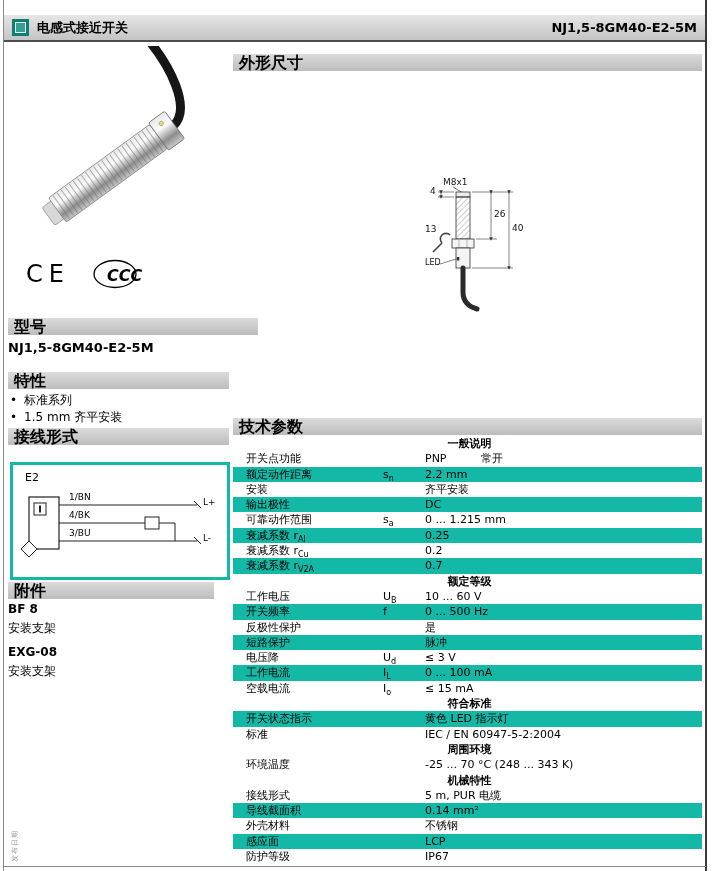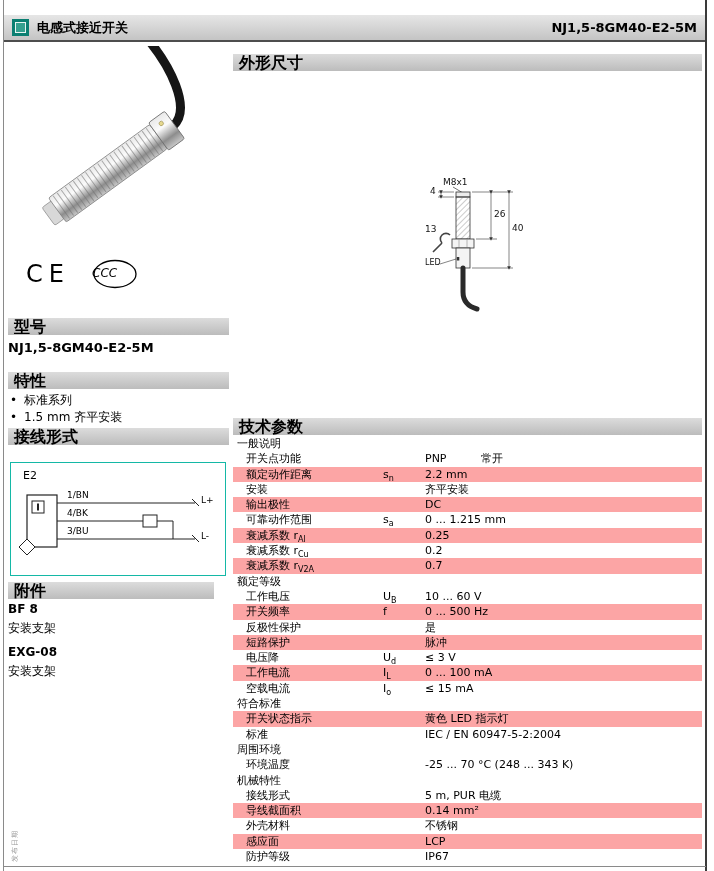--- a/index.html
+++ b/index.html
@@ -14,38 +14,38 @@
           display:flex;align-items:center;padding:0 8px;}
   .brand{position:relative;width:17px;height:17px;background:#0b7f72;flex:none;}
   .brand::after{content:"";position:absolute;left:3px;top:3px;right:3px;bottom:3px;
           background:#35a08f;border:1px solid #e8f5f2;}
   .h-left{margin-left:8px;font-size:13px;font-weight:bold;}
   .h-right{margin-left:auto;font-size:13px;font-weight:bold;}
 
   .bar{position:absolute;height:17px;box-sizing:border-box;
        background:linear-gradient(180deg,#dcdcdc,#bcbcbc);
        font-size:16px;font-weight:bold;padding:1px 6px;line-height:15px;}
-  .bar-model{left:8px;top:318px;width:221px;}
+  .bar-model{left:8px;top:318px;width:250px;}
   .bar-feat{left:8px;top:372px;width:221px;}
   .bar-conn{left:8px;top:428px;width:221px;}
   .bar-acc{left:8px;top:582px;width:206px;}
   .bar-dim{left:233px;top:54px;width:469px;}
   .bar-tech{left:233px;top:418px;width:469px;}
 
   .photo{position:absolute;left:8px;top:46px;width:220px;height:212px;}
   .ce{position:absolute;left:26px;top:260px;font-size:24px;letter-spacing:6px;font-weight:400;}
   .ccc{position:absolute;left:92px;top:258px;width:46px;height:32px;}
   .ccc svg{position:absolute;left:0;top:0;}
-  .ccc-text{position:absolute;left:0;top:8px;font-size:12px;font-weight:normal;font-style:italic;}
+  .ccc-text{position:absolute;left:15px;top:8px;font-size:16px;font-weight:bold;font-style:italic;}
 
   .model{position:absolute;left:8px;top:340px;font-size:13px;font-weight:bold;}
   .features{position:absolute;left:10px;top:392px;width:215px;font-size:12px;line-height:17px;}
   .feat::before{content:"•";margin-right:7px;}
 
-  .wiring{position:absolute;left:10px;top:462px;width:214px;height:112px;border:1px solid #14b8a6;}
+  .wiring{position:absolute;left:10px;top:462px;width:214px;height:112px;border:3px solid #14b8a6;}
   .wiring svg{position:absolute;left:0;top:0;}
   .e2{position:absolute;left:12px;top:6px;font-size:11px;}
   .wl{position:absolute;font-size:9px;}
   .wl-p1{left:56px;top:27px;}
   .wl-p2{left:56px;top:45px;}
   .wl-p3{left:56px;top:63px;}
   .wl-lp{left:190px;top:32px;}
   .wl-lm{left:190px;top:68px;}
 
   .accessories{position:absolute;left:8px;top:602px;width:220px;font-size:12px;}
@@ -58,22 +58,22 @@
   .dl{position:absolute;font-size:9px;color:#111;}
   .dl-m8{left:18px;top:-1px;}
   .dl-4{left:5px;top:8px;}
   .dl-26{left:69px;top:31px;}
   .dl-40{left:87px;top:45px;}
   .dl-13{left:0px;top:46px;}
   .dl-led{left:0px;top:80px;font-size:8px;}
 
   .techtable{position:absolute;left:233px;top:436px;width:469px;}
   .trow{position:relative;height:15.3px;line-height:15.4px;font-size:11px;white-space:nowrap;}
-  .trow.alt{background:#fca5a5;}
-  .thead{font-weight:normal;}
+  .trow.alt{background:#14b8a6;}
+  .thead{font-weight:bold;text-align:center;}
   .sec{margin-left:4px;}
   .lab{margin-left:13px;}
   .sym{position:absolute;left:150px;top:0;}
   .val{position:absolute;left:192px;top:0;}
   .val2{position:absolute;left:248px;top:0;}
   sub{font-size:8px;}
 
   .vtext{position:absolute;left:10px;top:862px;transform:rotate(-90deg);transform-origin:0 0;
          font-size:7px;color:#999;letter-spacing:1px;white-space:nowrap;}
 </style>

